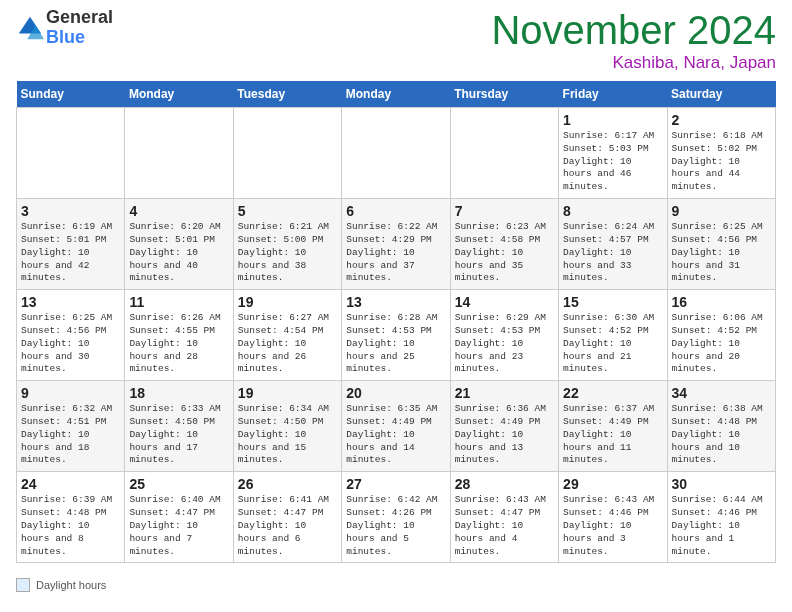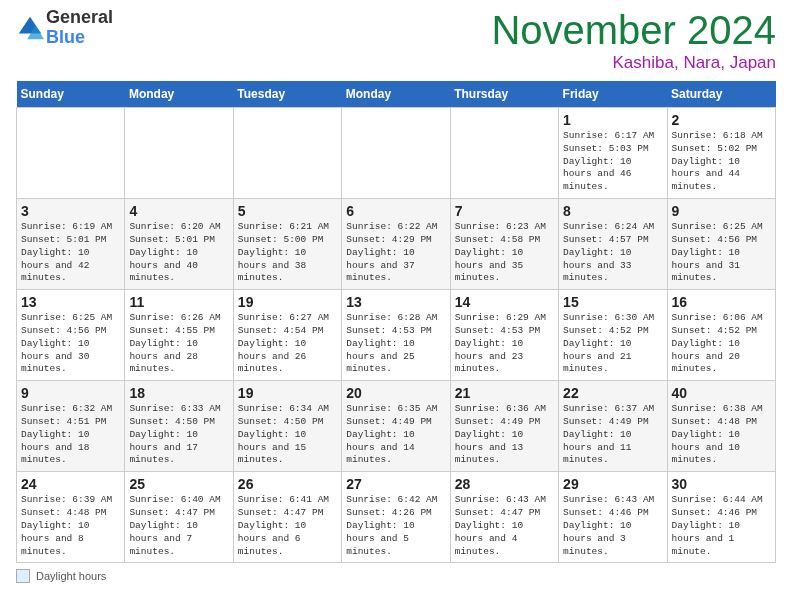--- a/index.html
+++ b/index.html
@@ -88,21 +88,21 @@
     tr:nth-child(even) td {
       background: #f5f5f5;
     }
     thead tr th {
       background: #2a6bbf !important;
     }
     .empty-cell {
       background: #fff;
     }
     .legend {
-      margin-top: 6px;
+      margin-top: 15px;
       display: flex;
       align-items: center;
       gap: 6px;
       font-size: 11px;
       color: #555;
     }
     .legend-box {
       width: 14px;
       height: 14px;
       background: #ddeeff;
@@ -282,21 +282,21 @@
 Sunset: 4:49 PM
 Daylight: 10 hours and 13 minutes.</div>
           </td>
           <td>
             <span class="date-num">22</span>
             <div class="cell-info">Sunrise: 6:37 AM
 Sunset: 4:49 PM
 Daylight: 10 hours and 11 minutes.</div>
           </td>
           <td>
-            <span class="date-num">40</span>
+            <span class="date-num">34</span>
             <div class="cell-info">Sunrise: 6:38 AM
 Sunset: 4:48 PM
 Daylight: 10 hours and 10 minutes.</div>
           </td>
         </tr>
         <tr>
           <td>
             <span class="date-num">24</span>
             <div class="cell-info">Sunrise: 6:39 AM
 Sunset: 4:48 PM

